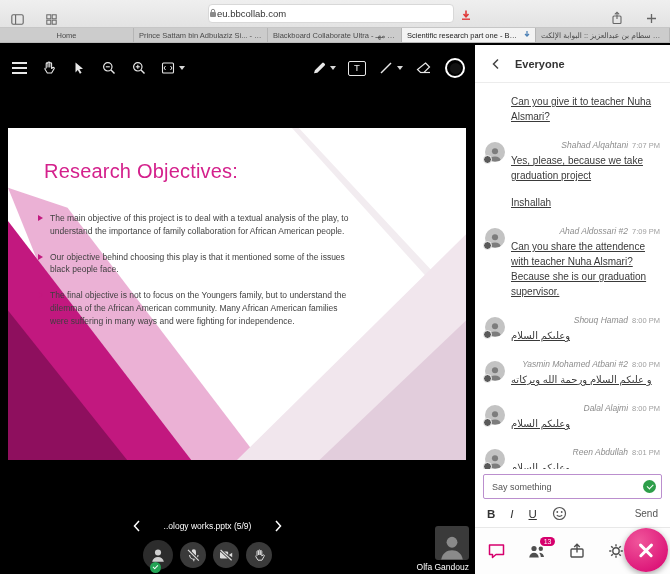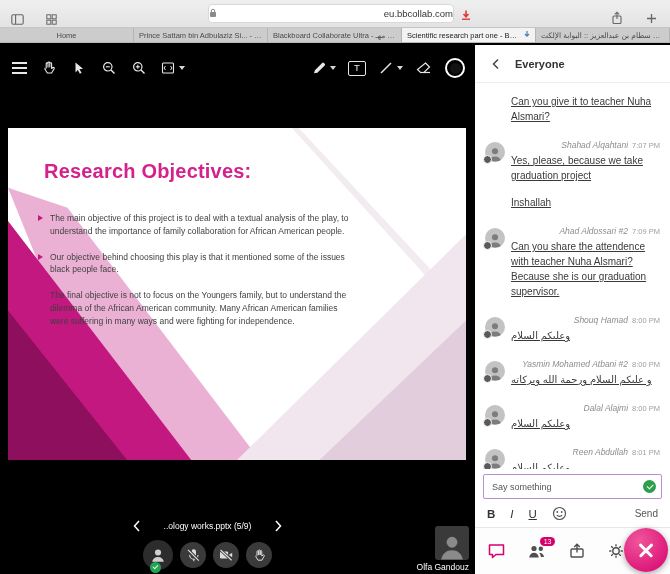--- a/index.html
+++ b/index.html
@@ -5,21 +5,21 @@
   * { margin:0; padding:0; box-sizing:border-box; }
   body { font-family:"Liberation Sans","DejaVu Sans",sans-serif; }
   .screen { position:relative; width:670px; height:574px; background:#000; overflow:hidden; }
 
   
   .browser-bar { position:absolute; top:0; left:0; right:0; height:28px;
     background:linear-gradient(#efefef,#e3e3e3); border-bottom:1px solid #c6c6c6; }
   .bb-left { position:absolute; left:8px; top:8px; display:flex; gap:16px; align-items:center; }
   .bb-right { position:absolute; right:10px; top:7px; display:flex; gap:16px; align-items:center; }
   .url-pill { position:absolute; left:208px; top:4px; width:246px; height:19px; background:#fff;
-    border:1px solid #d8d8d8; border-radius:4px; display:flex; align-items:center; justify-content:space-between;
+    border:1px solid #d8d8d8; border-radius:4px; display:flex; align-items:center; justify-content:flex-start;
     gap:0; font-size:9.5px; color:#333; }
   .dl-red { position:absolute; left:460px; top:7px; }
 
   .tab-strip { position:absolute; top:28px; left:0; right:0; height:15px; display:flex;
     background:#fdba74; border-bottom:1px solid #b8b8b8; }
   .tab { flex:1; display:flex; align-items:center; justify-content:center; gap:3px; padding:0 5px;
     font-size:7.5px; color:#4a4a4a; border-right:1px solid #b5b5b5; background:#cccccc;
     white-space:nowrap; overflow:hidden; }
   .tab.active { background:#f3f3f3; color:#222; }
   .tab span { overflow:hidden; text-overflow:ellipsis; }
@@ -44,21 +44,21 @@
 
   
   .slide { position:absolute; left:8px; top:83px; width:458px; height:332px; background:#fff; overflow:hidden; }
   .deco { position:absolute; inset:0; }
   .d1 { clip-path:polygon(0 28%, 40% 100%, 0 100%); background:#c2187f; }
   .d2 { clip-path:polygon(0 55%, 26% 100%, 0 100%); background:#8e0f5e; }
   .d3 { clip-path:polygon(0 18%, 13% 24%, 55% 100%, 24% 100%); background:rgba(216,99,171,.5); }
   .d4 { clip-path:polygon(100% 32%, 100% 100%, 50% 100%); background:#f1e6ed; }
   .d5 { clip-path:polygon(100% 58%, 100% 100%, 68% 100%); background:#e2cddc; }
   .d6 { clip-path:polygon(62% 0, 63.5% 0, 100% 54%, 100% 58%); background:#f2ecf0; }
-  .slide-title { position:absolute; left:36px; top:32px; z-index:2; font-size:20px; font-weight:700;
+  .slide-title { position:absolute; left:36px; top:32px; z-index:2; font-size:20px; font-weight:400;
     color:#d4218c; letter-spacing:.2px; }
   .bullets { position:absolute; left:30px; top:84px; width:315px; z-index:2; }
   .bullet { display:flex; gap:7px; margin-bottom:13px; font-size:8.5px; color:#3f3f3f; line-height:1.5; }
   .bullet .marker { flex:none; width:0; height:0; margin-top:3px;
     border-top:3.5px solid transparent; border-bottom:3.5px solid transparent; border-left:5.5px solid #c2187f; }
 
   
   .bottom-controls { position:absolute; left:0; right:60px; bottom:4px; display:flex;
     flex-direction:column; align-items:center; z-index:3; }
   .file-row { display:flex; align-items:center; gap:18px; color:#fff; font-size:8.5px; }

